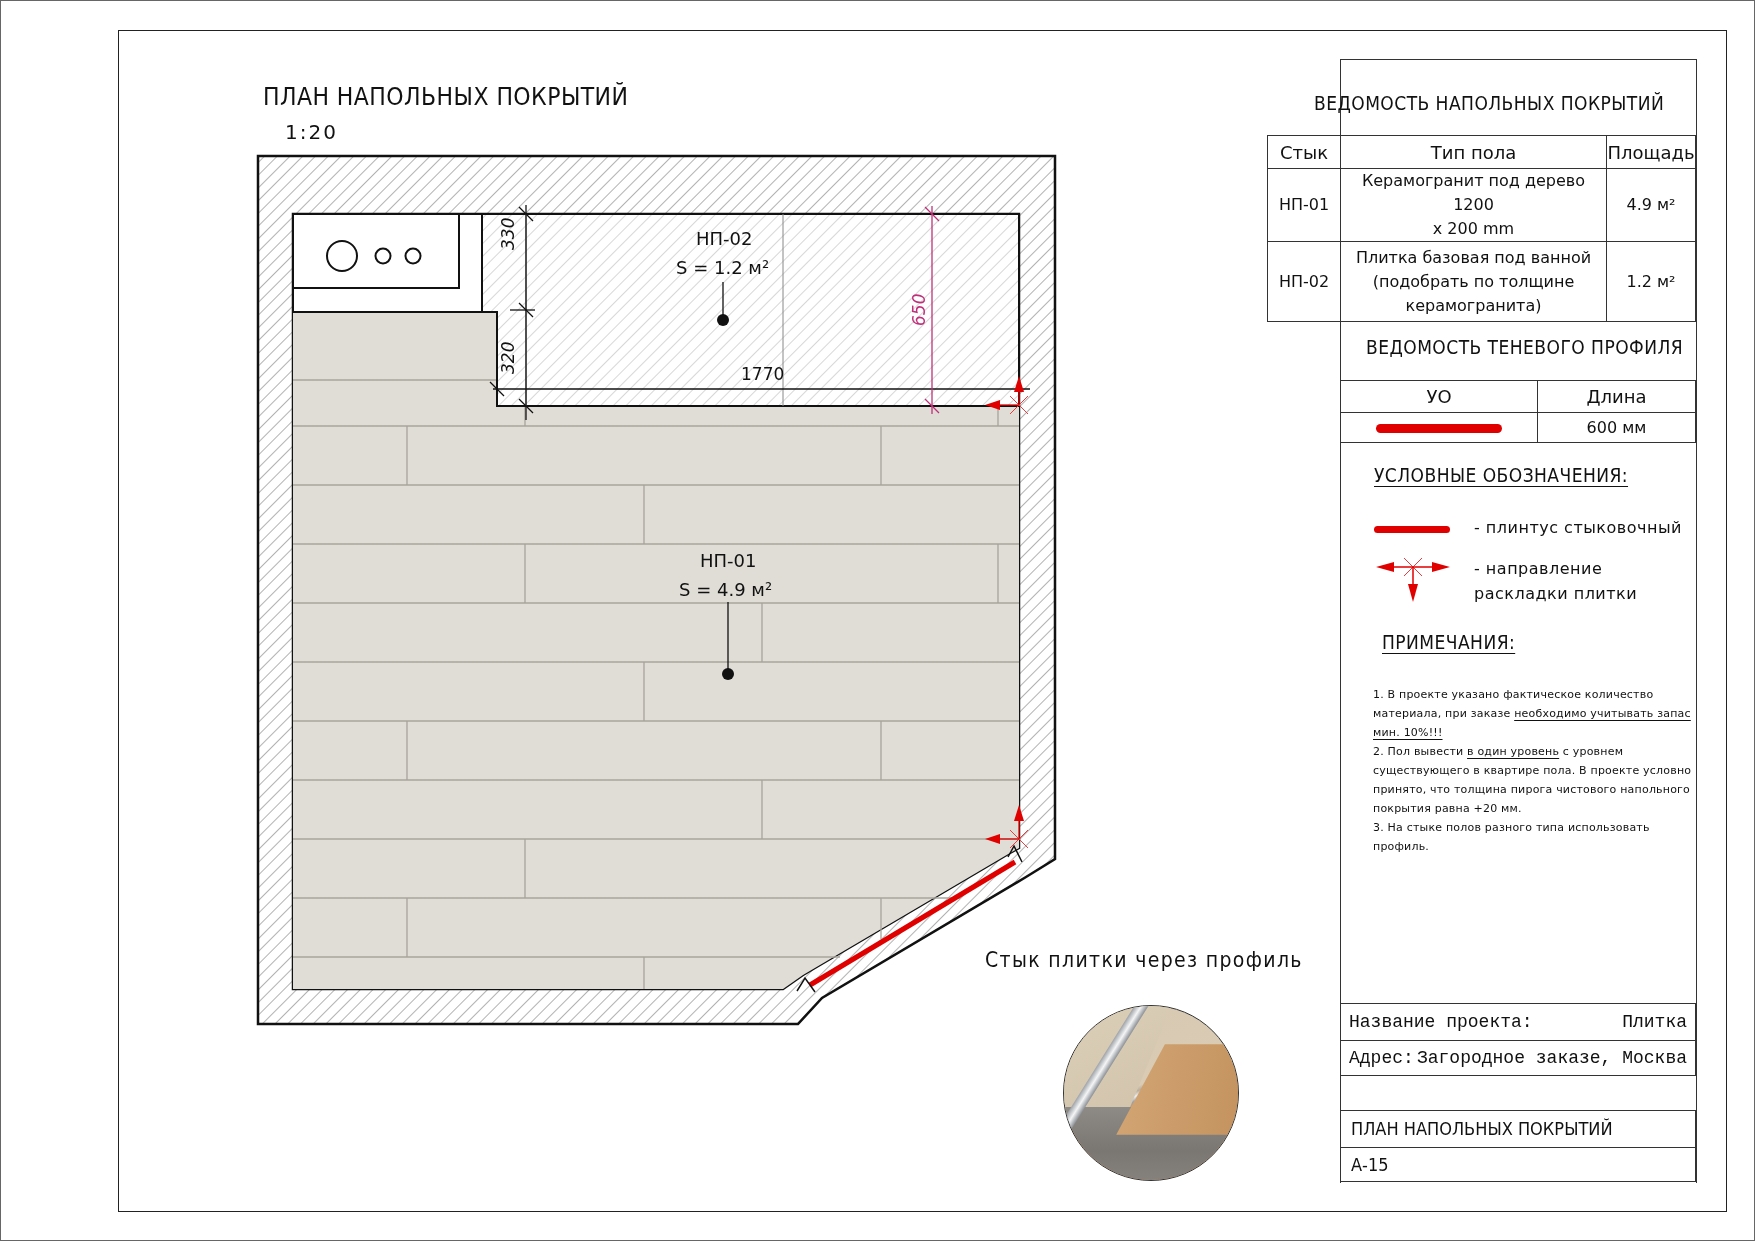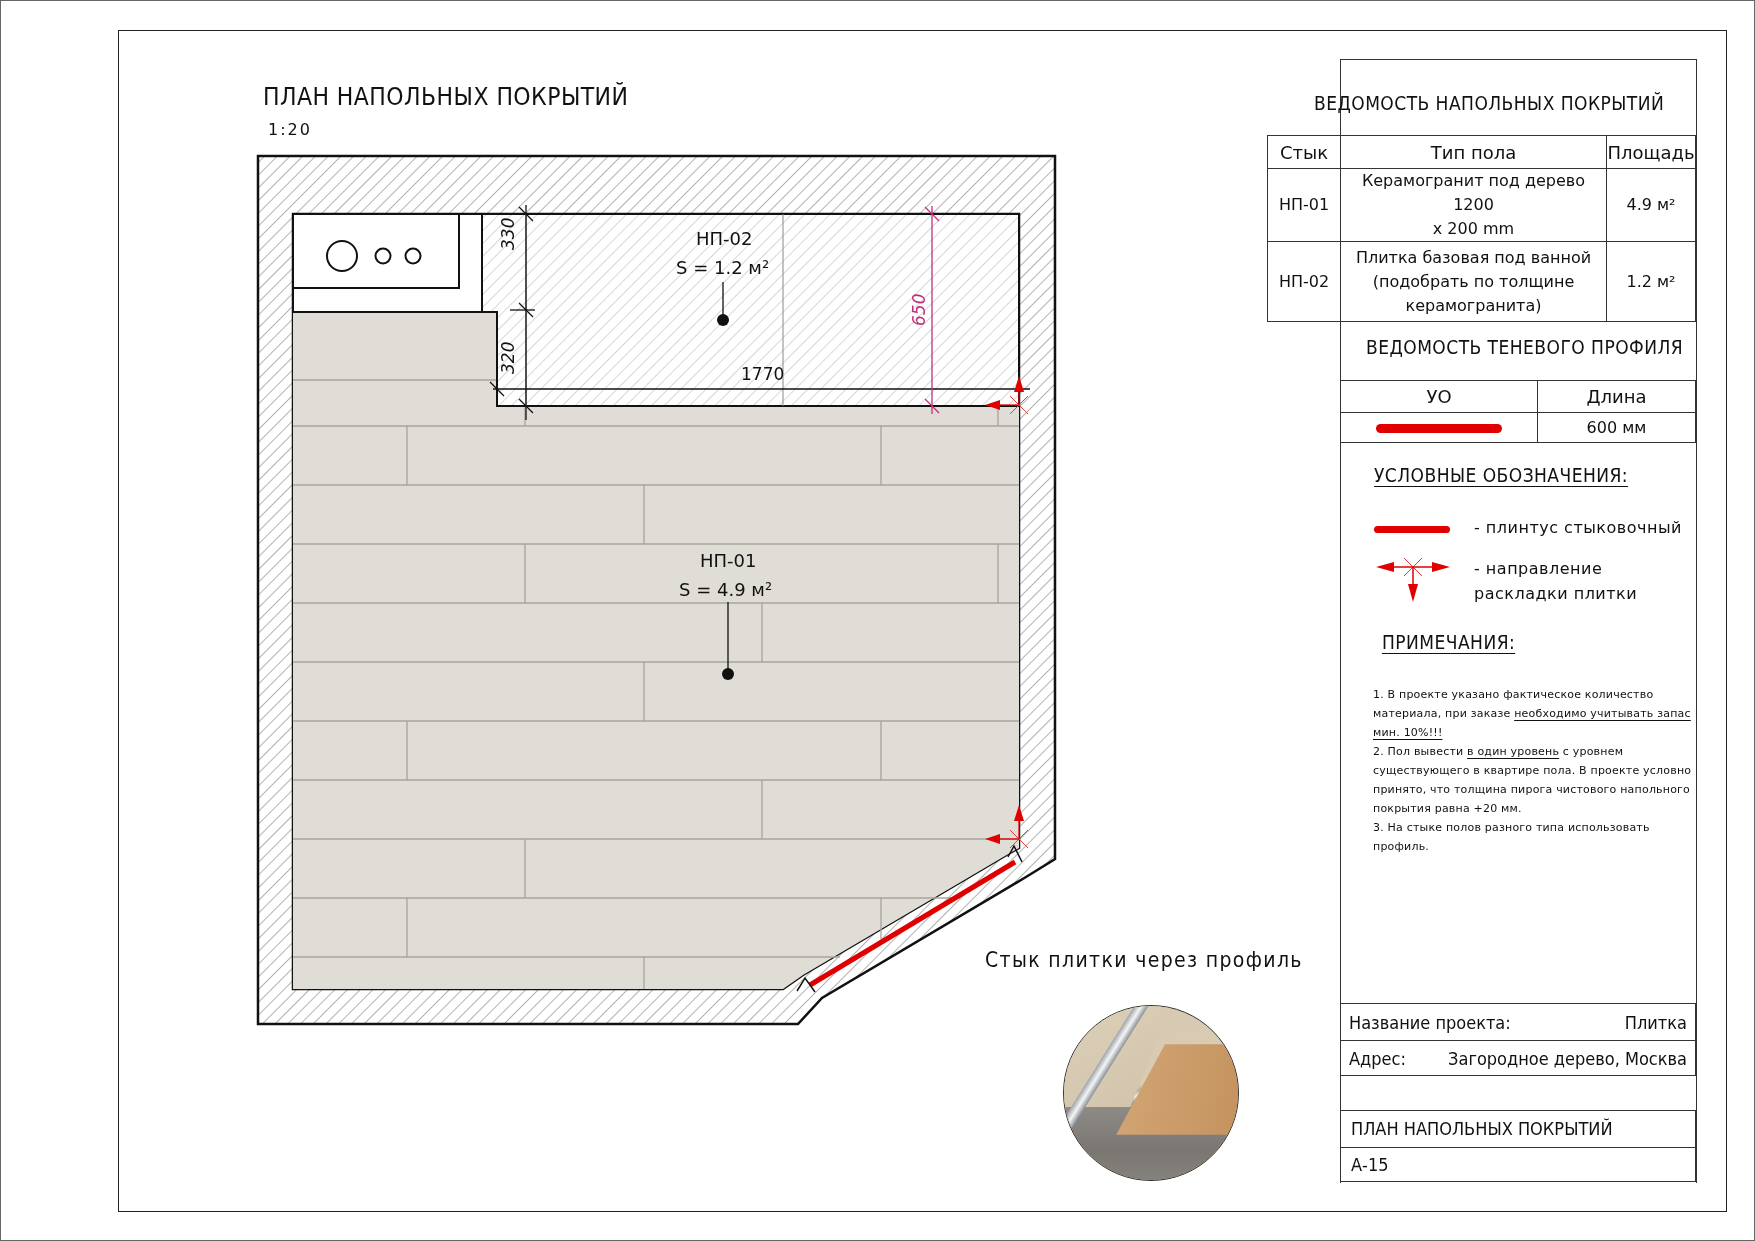--- a/index.html
+++ b/index.html
@@ -3,21 +3,21 @@
 <meta charset="utf-8">
 <style>
   html,body{margin:0;padding:0;background:#fff;}
   body{width:1755px;height:1241px;position:relative;overflow:hidden;font-family:"DejaVu Sans Condensed","DejaVu Sans",sans-serif;color:#111;}
   .abs{position:absolute;}
   .page-border{left:0;top:0;width:1753px;height:1239px;border:1px solid #666;}
   .frame{left:118px;top:30px;width:1607px;height:1180px;border:1.5px solid #222;}
   svg{position:absolute;left:0;top:0;}
   .txt{position:absolute;white-space:nowrap;font-family:"DejaVu Sans",sans-serif;}
   .title{left:263px;top:82px;font-size:25px;letter-spacing:0.5px;transform:scaleX(0.88);transform-origin:left;}
-  .scale{left:268px;top:120px;font-size:16px;letter-spacing:2px;}
+  .scale{left:285px;top:120px;font-size:20px;letter-spacing:2px;}
   .caption{left:985px;top:948px;font-size:21px;letter-spacing:1.5px;transform:scaleX(0.9);transform-origin:left;}
   .panel{left:1340px;top:59px;width:355px;height:1123px;border-left:1.5px solid #333;border-right:1.5px solid #333;border-top:1.5px solid #333;}
   .sched-title{left:1314px;top:92px;font-size:19px;letter-spacing:0.5px;transform:scaleX(0.9);transform-origin:left;}
   table{border-collapse:collapse;position:absolute;font-family:"DejaVu Sans",sans-serif;}
   td,th{border:1.5px solid #333;text-align:center;font-weight:normal;padding:0;}
   .t1{left:1267px;top:135px;width:429px;font-size:16px;}
   .t1 th{height:32px;font-size:18px;}
   .t1 td{line-height:24px;}
   .profile-title{left:1366px;top:336px;font-size:19px;letter-spacing:0.5px;transform:scaleX(0.9);transform-origin:left;}
   .t2{left:1340px;top:380px;width:356px;font-size:16px;}
@@ -25,21 +25,21 @@
   .t2 td{height:29px;}
   .redbar{display:inline-block;width:126px;height:9px;border-radius:5px;background:#e00000;vertical-align:middle;}
   .h-under{text-decoration:underline;text-underline-offset:4px;}
   .legend-title{left:1374px;top:464px;font-size:19px;letter-spacing:0.5px;transform:scaleX(0.9);transform-origin:left;}
   .leg-line{left:1374px;top:526px;width:76px;height:7px;border-radius:4px;background:#e00000;}
   .leg1{left:1474px;top:518px;font-size:16px;letter-spacing:0.5px;}
   .leg2{left:1474px;top:556px;font-size:16px;letter-spacing:0.5px;line-height:25px;white-space:normal;width:215px;}
   .notes-title{left:1382px;top:631px;font-size:19px;letter-spacing:0.5px;transform:scaleX(0.9);transform-origin:left;}
   .notes{left:1373px;top:685px;width:325px;font-size:11px;line-height:19px;letter-spacing:0.2px;white-space:normal;}
   .notes u{text-underline-offset:3px;}
-  .info{left:1340px;top:1003px;width:356px;height:73px;border:1.5px solid #333;box-sizing:border-box;font-size:18px;}
+  .info{left:1340px;top:1003px;width:356px;height:73px;border:1.5px solid #333;box-sizing:border-box;font-size:18px;font-family:Liberation Mono, monospace;}
   .info .row{position:absolute;left:0;width:100%;height:36px;}
   .info .row1{top:0;border-bottom:1.5px solid #333;}
   .info .row2{top:36px;}
   .info span{position:absolute;top:8px;white-space:nowrap;}
   .sheet{left:1340px;top:1110px;width:356px;height:72px;border:1.5px solid #333;box-sizing:border-box;font-size:18px;}
   .sheet .r1{position:absolute;left:0;top:0;width:100%;height:36px;border-bottom:1.5px solid #333;}
   .sheet span{position:absolute;left:10px;white-space:nowrap;}
   .photo{left:1063px;top:1005px;width:176px;height:176px;border-radius:50%;overflow:hidden;border:1.5px solid #333;box-sizing:border-box;
     background:linear-gradient(160deg,#d7c9b1 0%,#d9cbb4 45%,#b9ad9c 47%,#eef0f2 49%,#9aa0a6 51%,#c89a68 53%,#d3a677 75%,#c49462 100%);}
   .photo .floor{position:absolute;left:0;bottom:0;width:100%;height:42%;background:linear-gradient(180deg,#8e8b86,#7a7772 60%,#85827d);}
@@ -248,21 +248,21 @@
   <span>3. На стыке полов разного типа использовать профиль.</span>
 </div>
 
 <div class="abs info">
   <div class="row row1">
     <span style="left:8px">Название проекта:</span>
     <span style="right:8px">Плитка</span>
   </div>
   <div class="row row2">
     <span style="left:8px">Адрес:</span>
-    <span style="right:8px">Загородное дерево, Москва</span>
+    <span style="right:8px">Загородное заказе, Москва</span>
   </div>
 </div>
 
 <div class="abs sheet">
   <div class="r1">
       <span style="top:7px">ПЛАН НАПОЛЬНЫХ ПОКРЫТИЙ</span>
     </div>
   <span style="top:43px">А-15</span>
 </div>
 

